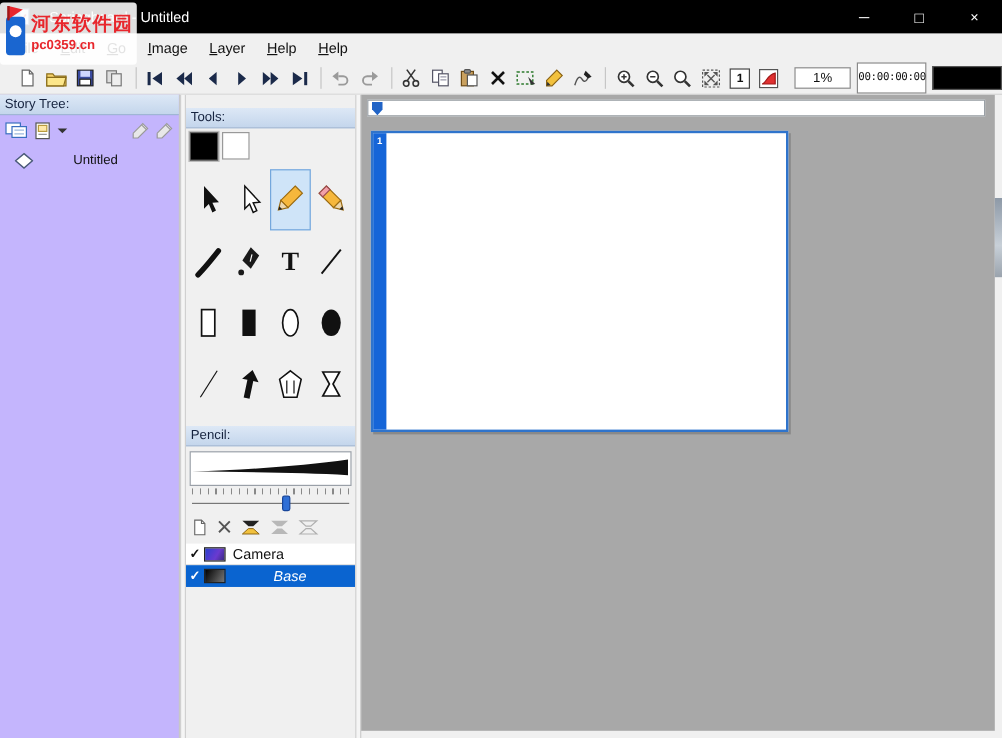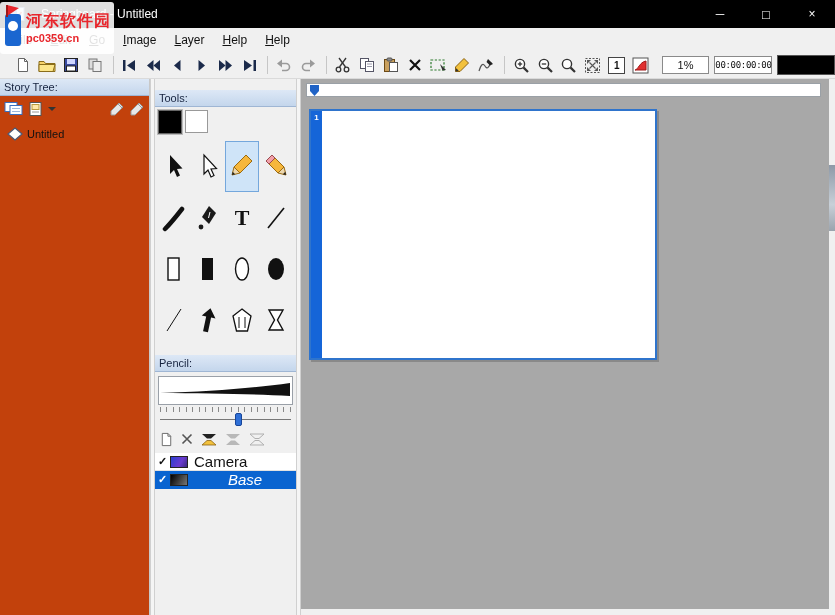--- a/index.html
+++ b/index.html
@@ -19,36 +19,36 @@
   .menubar { position:absolute; top:28px; left:0; width:835px; height:24px; background:#f0f0f0; display:flex; align-items:center; padding-left:4px; }
   .menu-item { display:inline-block; font-size:12px; color:#111; padding:4px 9px; }
   .menu-item::first-letter { text-decoration: underline; }
 
   
   .toolbarrow { position:absolute; top:52px; left:0; width:835px; height:27px; background:#f0f0f0; border-bottom:1px solid #dadada; display:flex; align-items:center; padding-left:12px; }
   .tbtn { width:22px; height:22px; margin-right:2px; background:transparent; border:1px solid transparent; display:flex; align-items:center; justify-content:center; padding:0; }
   .tsep { width:1px; height:18px; background:#c6c6c6; margin:0 5px; }
   .framebox { width:17px; height:17px; background:#fff; border:1px solid #444; font-size:10px; font-weight:bold; color:#111; display:flex; align-items:center; justify-content:center; }
   .zoombox { width:48px; height:18px; background:#fff; border:1px solid #8a8a8a; font-size:11px; color:#111; display:flex; align-items:center; justify-content:center; margin-left:8px; }
-  .timecodebox { width:58px; height:18px; background:#fff; border:1px solid #8a8a8a; font-family:"DejaVu Sans Mono", monospace; font-size:9px; letter-spacing:-0.3px; color:#111; display:flex; align-items:center; justify-content:center; margin-left:5px; }
+  .timecodebox { width:58px; height:26px; background:#fff; border:1px solid #8a8a8a; font-family:"DejaVu Sans Mono", monospace; font-size:9px; letter-spacing:-0.3px; color:#111; display:flex; align-items:center; justify-content:center; margin-left:5px; }
   .colorbox { width:58px; height:20px; background:#000; border:1px solid #555; margin-left:5px; }
 
   
   .main { position:absolute; top:79px; left:0; right:0; bottom:0; }
   .panel-header { height:17px; background:linear-gradient(#dde8f6,#c4d6ec); border-bottom:1px solid #9fb6d4; color:#16233f; font-size:11px; line-height:16px; padding-left:4px; }
 
   
-  .story-panel { position:absolute; left:0; top:0; width:150px; bottom:0; background:#c2410c; border-right:1px solid #c8c8c8; }
+  .story-panel { position:absolute; left:0; top:0; width:150px; bottom:0; background:#c4b5fd; border-right:1px solid #c8c8c8; }
   .story-toolbar { height:26px; display:flex; align-items:center; padding:0 4px; gap:4px; }
   .sbtn { background:transparent; border:none; padding:0; display:flex; align-items:center; }
   .caret { width:0; height:0; border:4px solid transparent; border-top-color:#333; margin-top:4px; }
   .story-toolbar .spacer { flex:1; }
   .tree { margin-top:4px; }
   .tree-row { display:flex; align-items:center; height:16px; font-size:11px; color:#111; }
-  .tree-row.root { padding-left:7px; }
+  .tree-row.root { padding-left:12px;gap:29px; }
   .tree-row.child { padding-left:30px; }
   .tree-icon { margin-right:4px; display:flex; }
   .tree-connector { width:10px; height:12px; border-left:1px dotted #999; border-bottom:1px dotted #999; margin:-8px 2px 0 -12px; }
 
   
   .splitter { position:absolute; top:0; bottom:0; width:5px; background:#f5f5f5; border-left:1px solid #d0d0d0; border-right:1px solid #d0d0d0; }
   .splitter.s1 { left:150px; }
   .splitter.s2 { left:296px; }
 
   
@@ -69,21 +69,21 @@
   .layers-header-wrap { margin-top:4px; }
   .layers-toolbar { height:24px; display:flex; align-items:center; gap:6px; padding:0 4px; }
   .layer-list { margin-top:2px; }
   .layer-row { height:18px; display:flex; align-items:center; background:#fff; border-bottom:1px solid #e2e2e2; }
   .layer-row.selected { background:#0a64d0; border-bottom:1px solid #0a64d0; }
   .layer-check { width:15px; text-align:center; font-size:11px; font-weight:bold; color:#111; }
   .layer-row.selected .layer-check { color:#fff; }
   .layer-swatch { width:18px; height:12px; border:1px solid #222; }
   .camera-swatch { background:linear-gradient(120deg,#2a3fd0 0%,#6a3ad0 60%,#3a2a80 100%); }
   .base-swatch { background:linear-gradient(120deg,#000 0%,#777 100%); }
-  .layer-name { font-size:15px; color:#111; margin-left:6px; }
+  .layer-name { font-size:12px; color:#111; margin-left:6px; }
   .layer-row.selected .layer-name { color:#fff; font-style:italic;margin-left:40px; }
 
   
   .canvas-area { position:absolute; left:301px; top:0; right:0; bottom:0; background:#a8a8a8; }
   .win-frame-right { position:absolute; right:0; top:0; width:6px; bottom:0; background:#f0f0f0; }
   .win-frame-bottom { position:absolute; left:0; right:0; bottom:0; height:6px; background:#f0f0f0; }
   .bg-sliver { position:absolute; right:0; top:86px; width:6px; height:66px; background:linear-gradient(180deg,#8d99a7,#c8d0d8 60%,#9aa3ad); }
   .timeline { position:absolute; left:5px; top:4px; right:14px; height:14px; background:#fff; border:1px solid #9aa0a6; }
   .tl-thumb { position:absolute; left:3px; top:1px; width:9px; height:11px; background:#2063c6; clip-path:polygon(0 0,100% 0,100% 55%,50% 100%,0 55%); }
   .frame { position:absolute; left:8px; top:30px; width:348px; height:251px; background:#fff; border:2px solid #2f74cc; box-shadow:2px 2px 0 rgba(0,0,0,0.18); }

